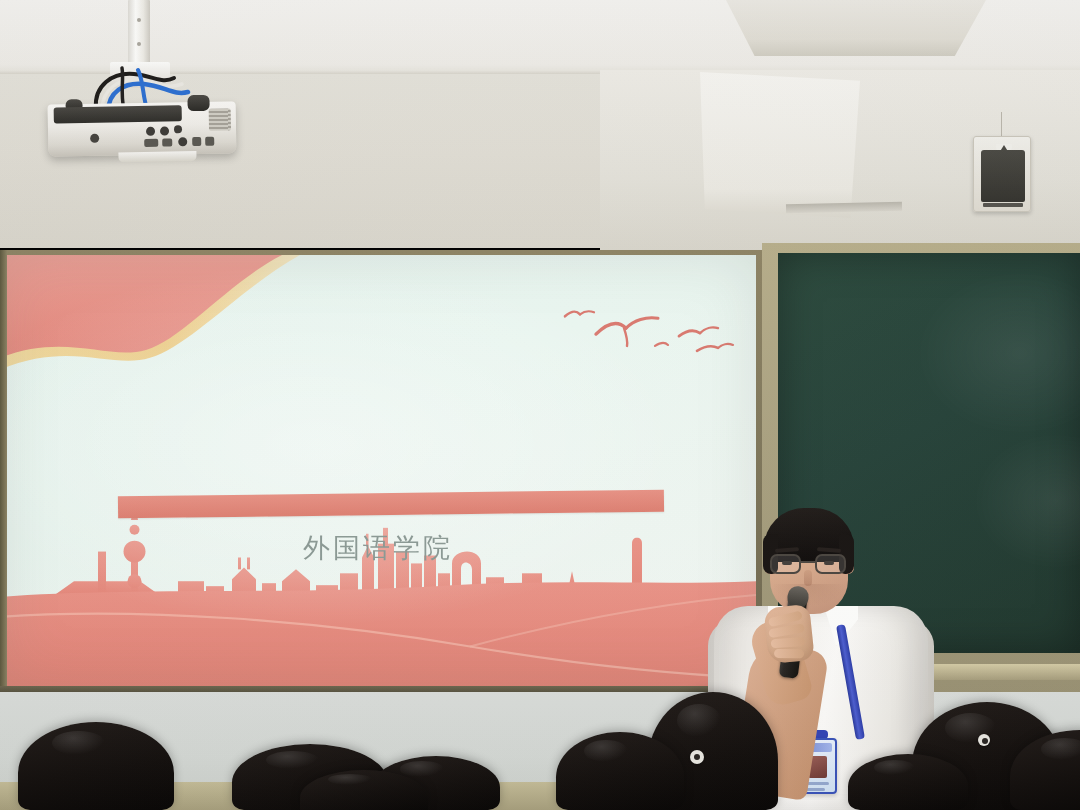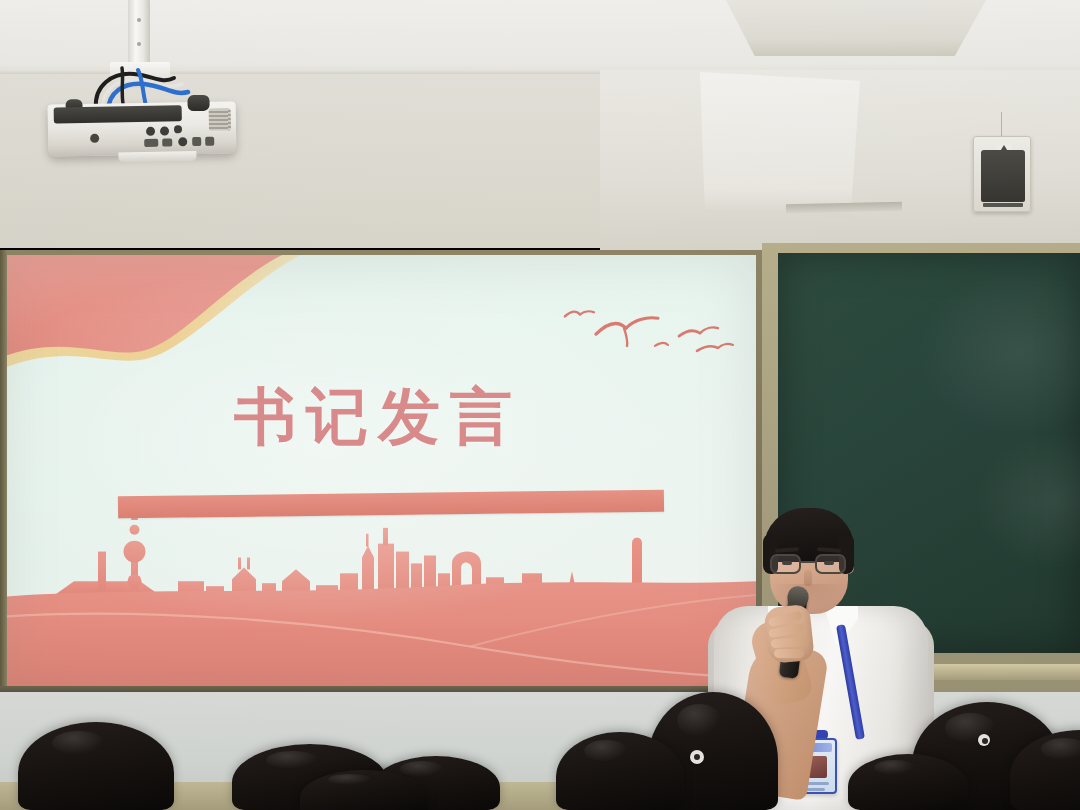--- a/index.html
+++ b/index.html
@@ -486,22 +486,22 @@
           <rect x="666" y="340" width="8" height="6"></rect>
         </g>
 
         <path d="M0 346 C120 336, 300 344, 452 334 C560 328, 660 334, 756 330 L756 436 L0 436 Z" fill="url(#hillGrad)"></path>
 
         <path d="M0 366 C140 356, 320 370, 470 396 C580 415, 670 424, 756 428" stroke="#f2b4a6" stroke-width="2.2" fill="none" opacity=".85"></path>
         <path d="M756 344 C660 352, 560 372, 470 396" stroke="#f2b4a6" stroke-width="2" fill="none" opacity=".6"></path>
       </svg>
 
       <div class="slide-glow"></div>
-      <div class="slide-title">书记发言</div>
       <div class="slide-bar"></div>
+      <div class="slide-sub">外国语学院</div>
       <div class="slide-vignette"></div>
     </div>
   </div>
   <div class="screen-left-edge"></div>
   <div class="screen-bottom-edge"></div>
 
   <div class="wall-below">
     <div class="wall-below-strip"></div>
   </div>
 

